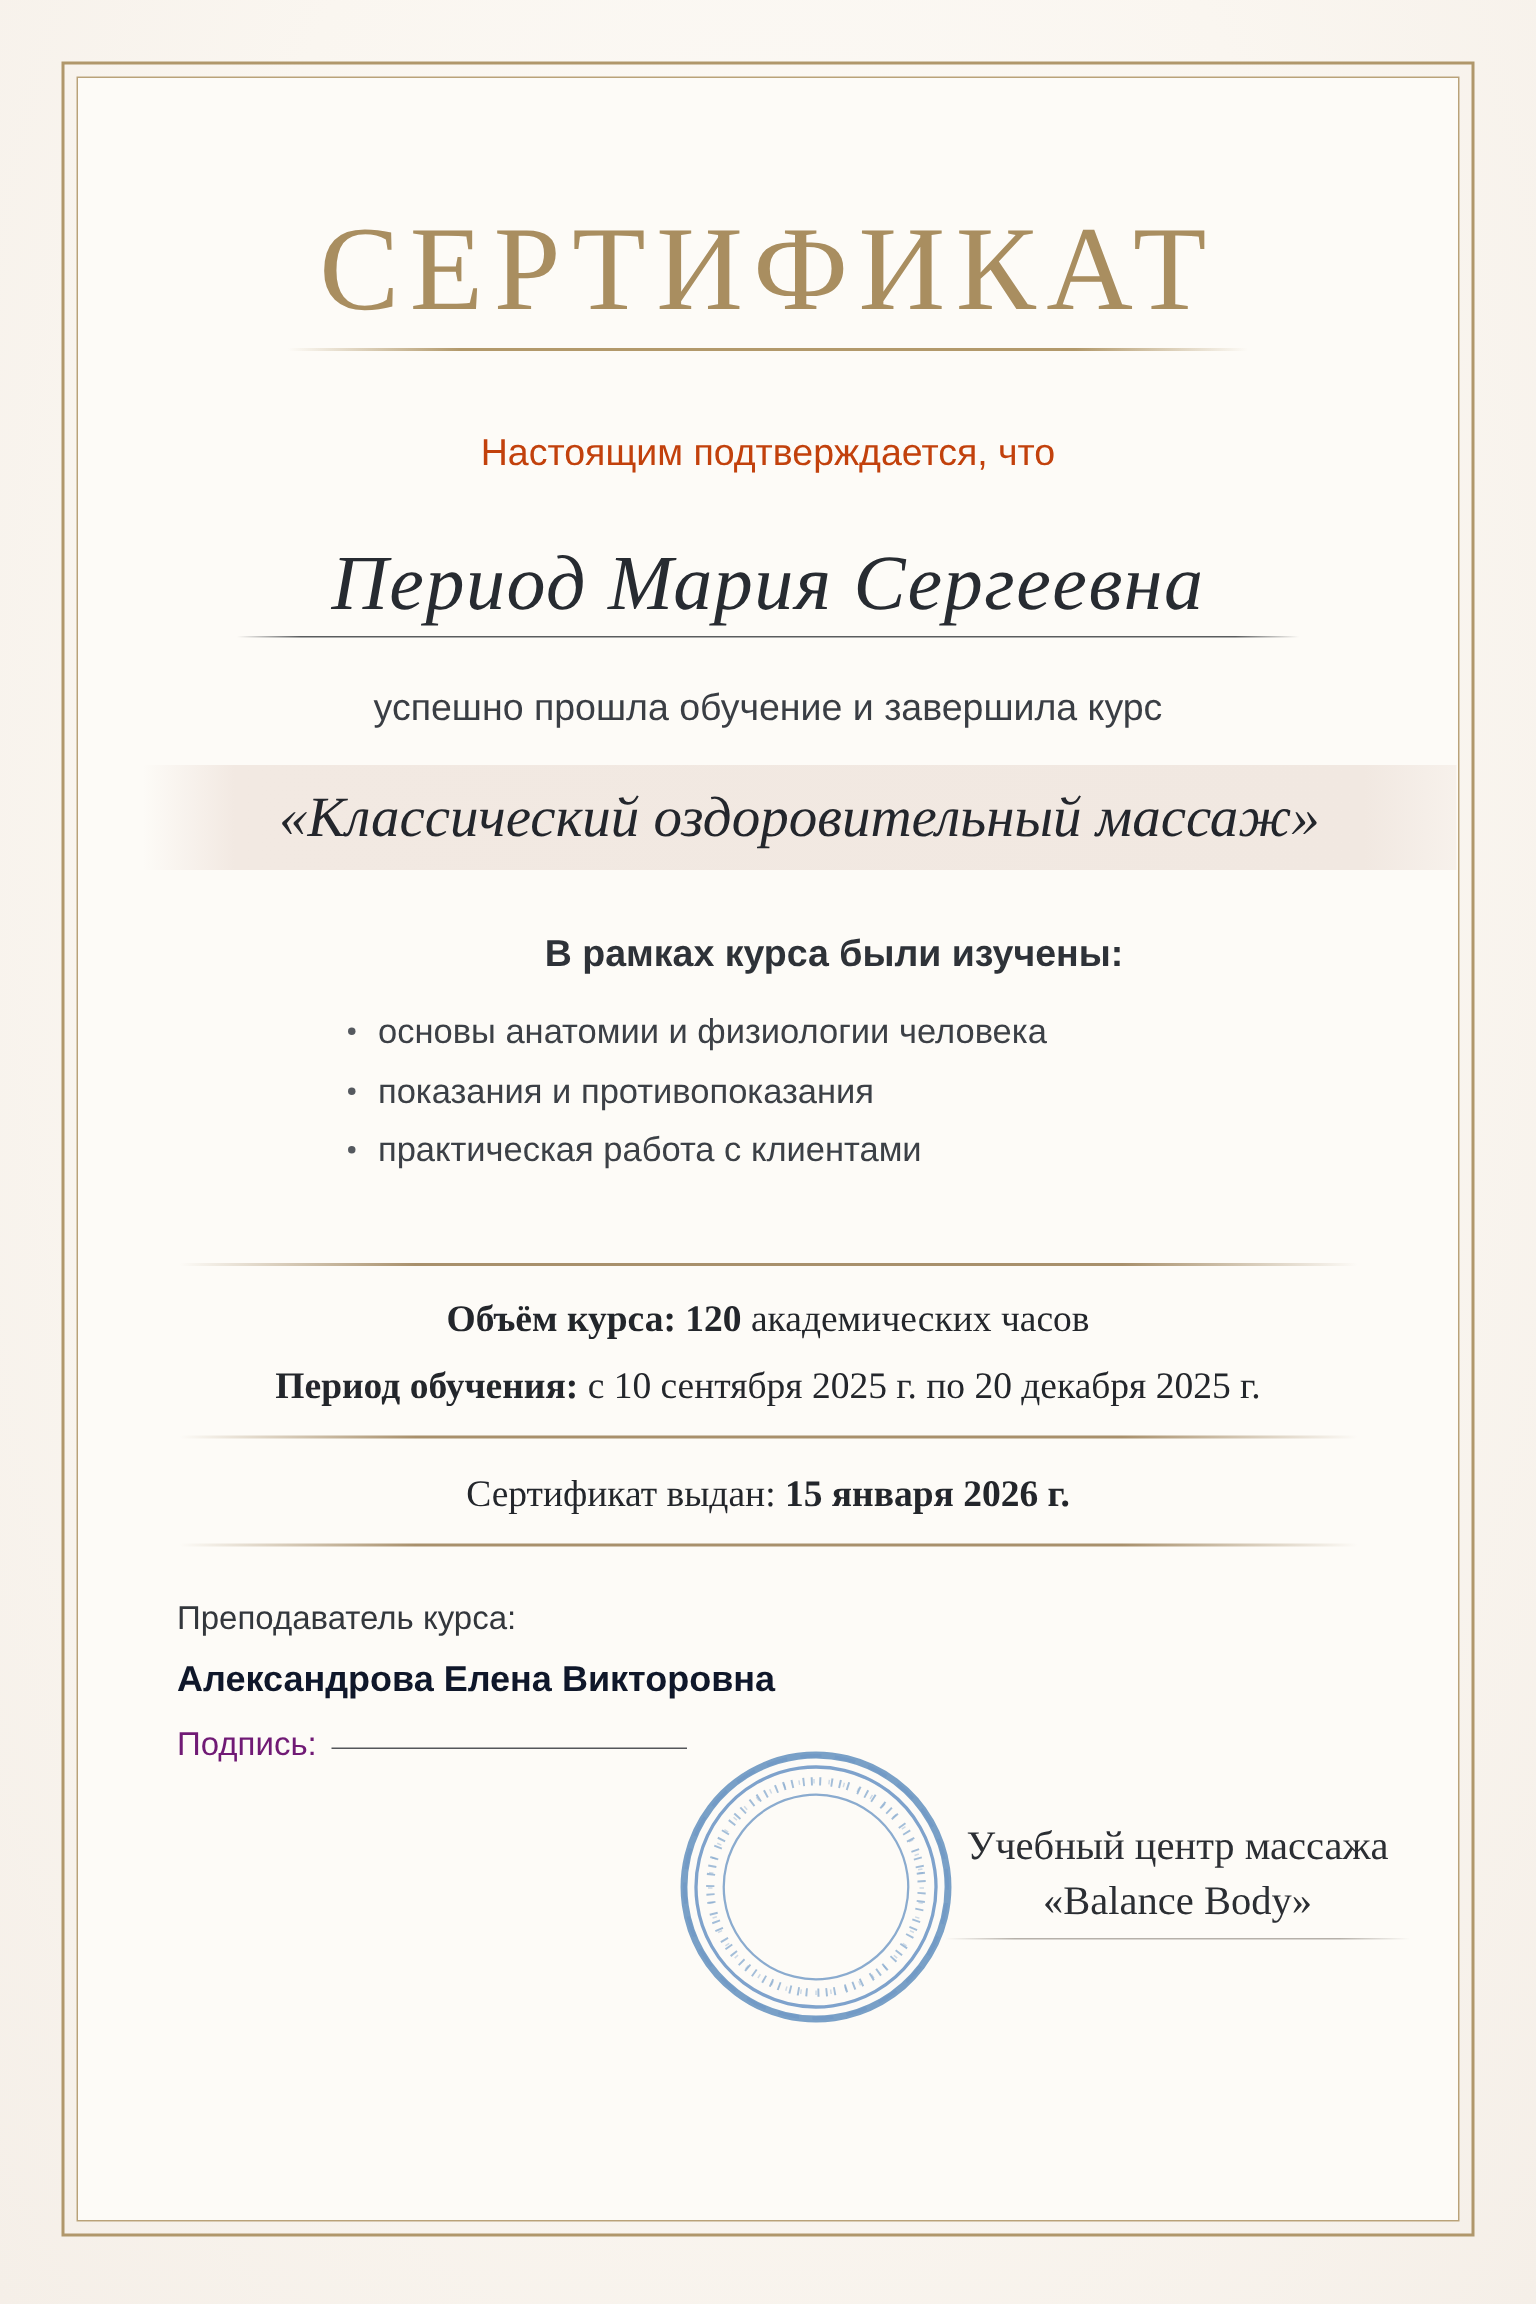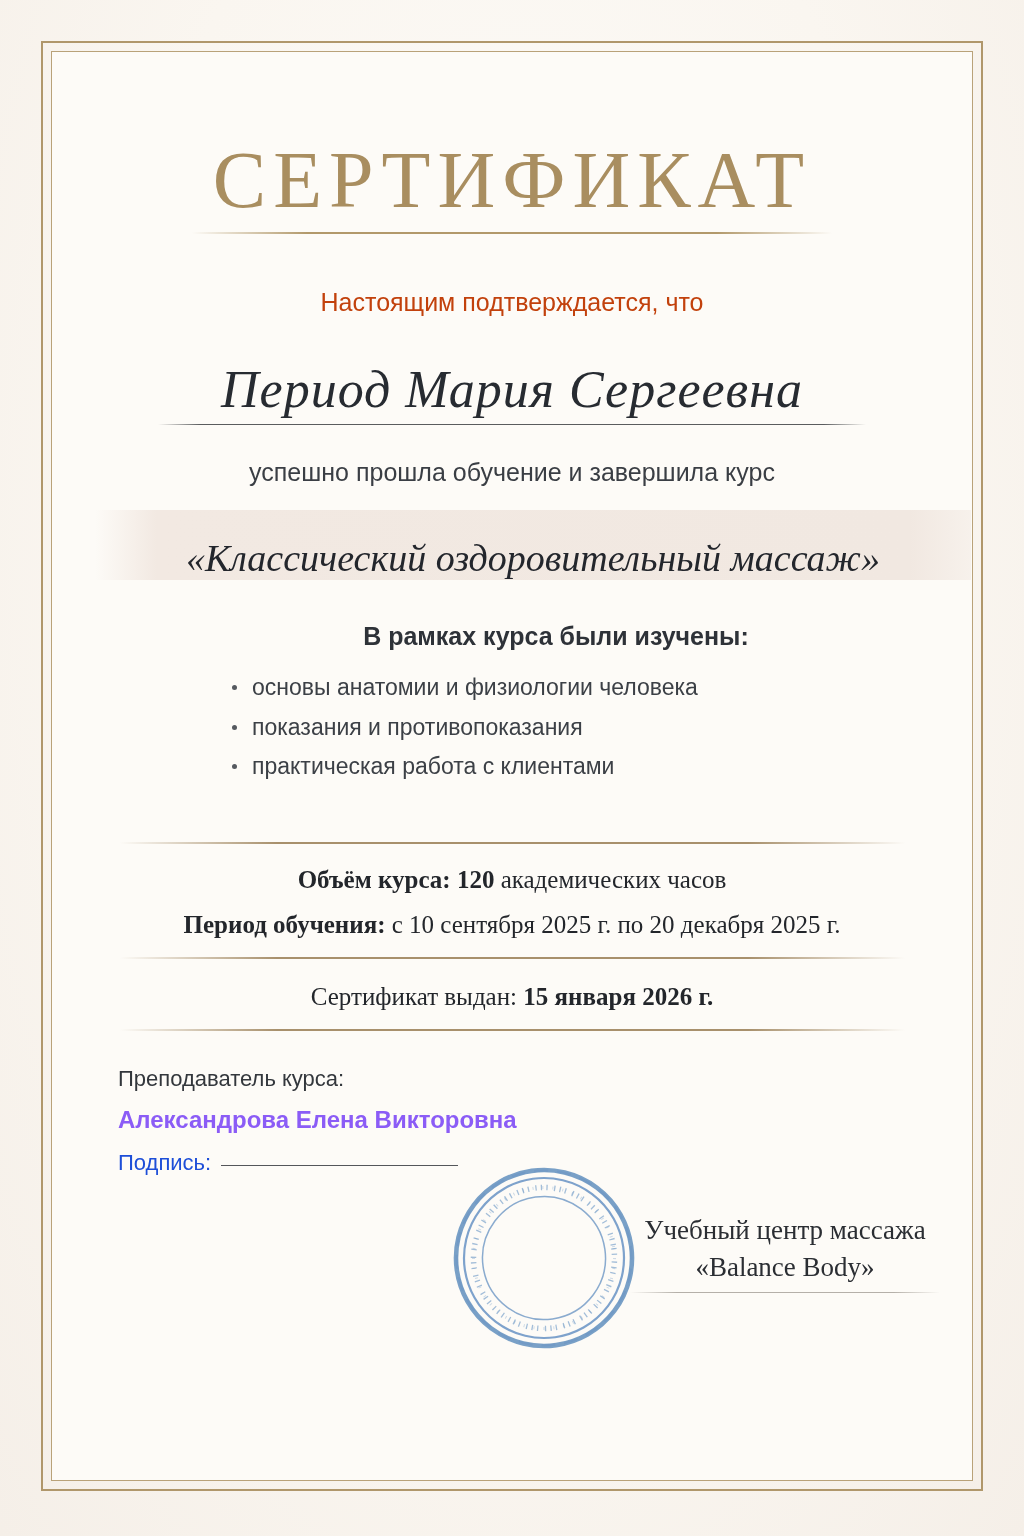--- a/index.html
+++ b/index.html
@@ -56,21 +56,21 @@
     top:424px;left:158px;width:708px;height:1px;
     background:linear-gradient(to right, rgba(90,90,90,0), #5a5c5e 6%, #5a5c5e 94%, rgba(90,90,90,0));
   }
   .completion-line{
     top:458px;
     font-size:25px;color:#3a3e44;
   }
   .course-band{
     top:510px;left:95px;width:876px;height:70px;
     background:linear-gradient(to right, rgba(242,233,226,0), #f2e9e2 7%, #f1e8e1 93%, rgba(242,233,226,0.55));
-    display:flex;align-items:flex-end;justify-content:center;
+    display:flex;align-items:center;justify-content:center;
   }
   .course-title{
     font-family:"Liberation Serif","DejaVu Serif",serif;
     font-style:italic;
     font-size:38px;
     color:#23262c;
   }
   .topics-heading{
     top:622px;
     font-size:25px;font-weight:bold;color:#2e3238;padding-left:44px;
@@ -101,22 +101,22 @@
   .detail-line{
     font-family:"Liberation Serif","DejaVu Serif",serif;
     font-size:25px;color:#23262b;
   }
   .detail-volume{top:866px;}
   .detail-period{top:911px;}
   .detail-issued{top:983px;}
   .b{font-weight:bold;}
   .sig-block{left:118px;}
   .teacher-label{top:1066px;font-size:22px;color:#33373c;}
-  .teacher-name{top:1106px;font-size:24px;font-weight:bold;color:#8b5cf6;}
-  .signature-row{top:1150px;font-size:22px;color:#1d4ed8;}
+  .teacher-name{top:1106px;font-size:24px;font-weight:bold;color:#0f172a;}
+  .signature-row{top:1150px;font-size:22px;color:#701a75;}
   .signature-line{
     display:inline-block;
     width:237px;height:1px;
     background:#54565a;
     margin-left:10px;
     vertical-align:baseline;
     transform:translateY(-4px);
   }
   .stamp{
     left:452px;top:1166px;width:184px;height:184px;

